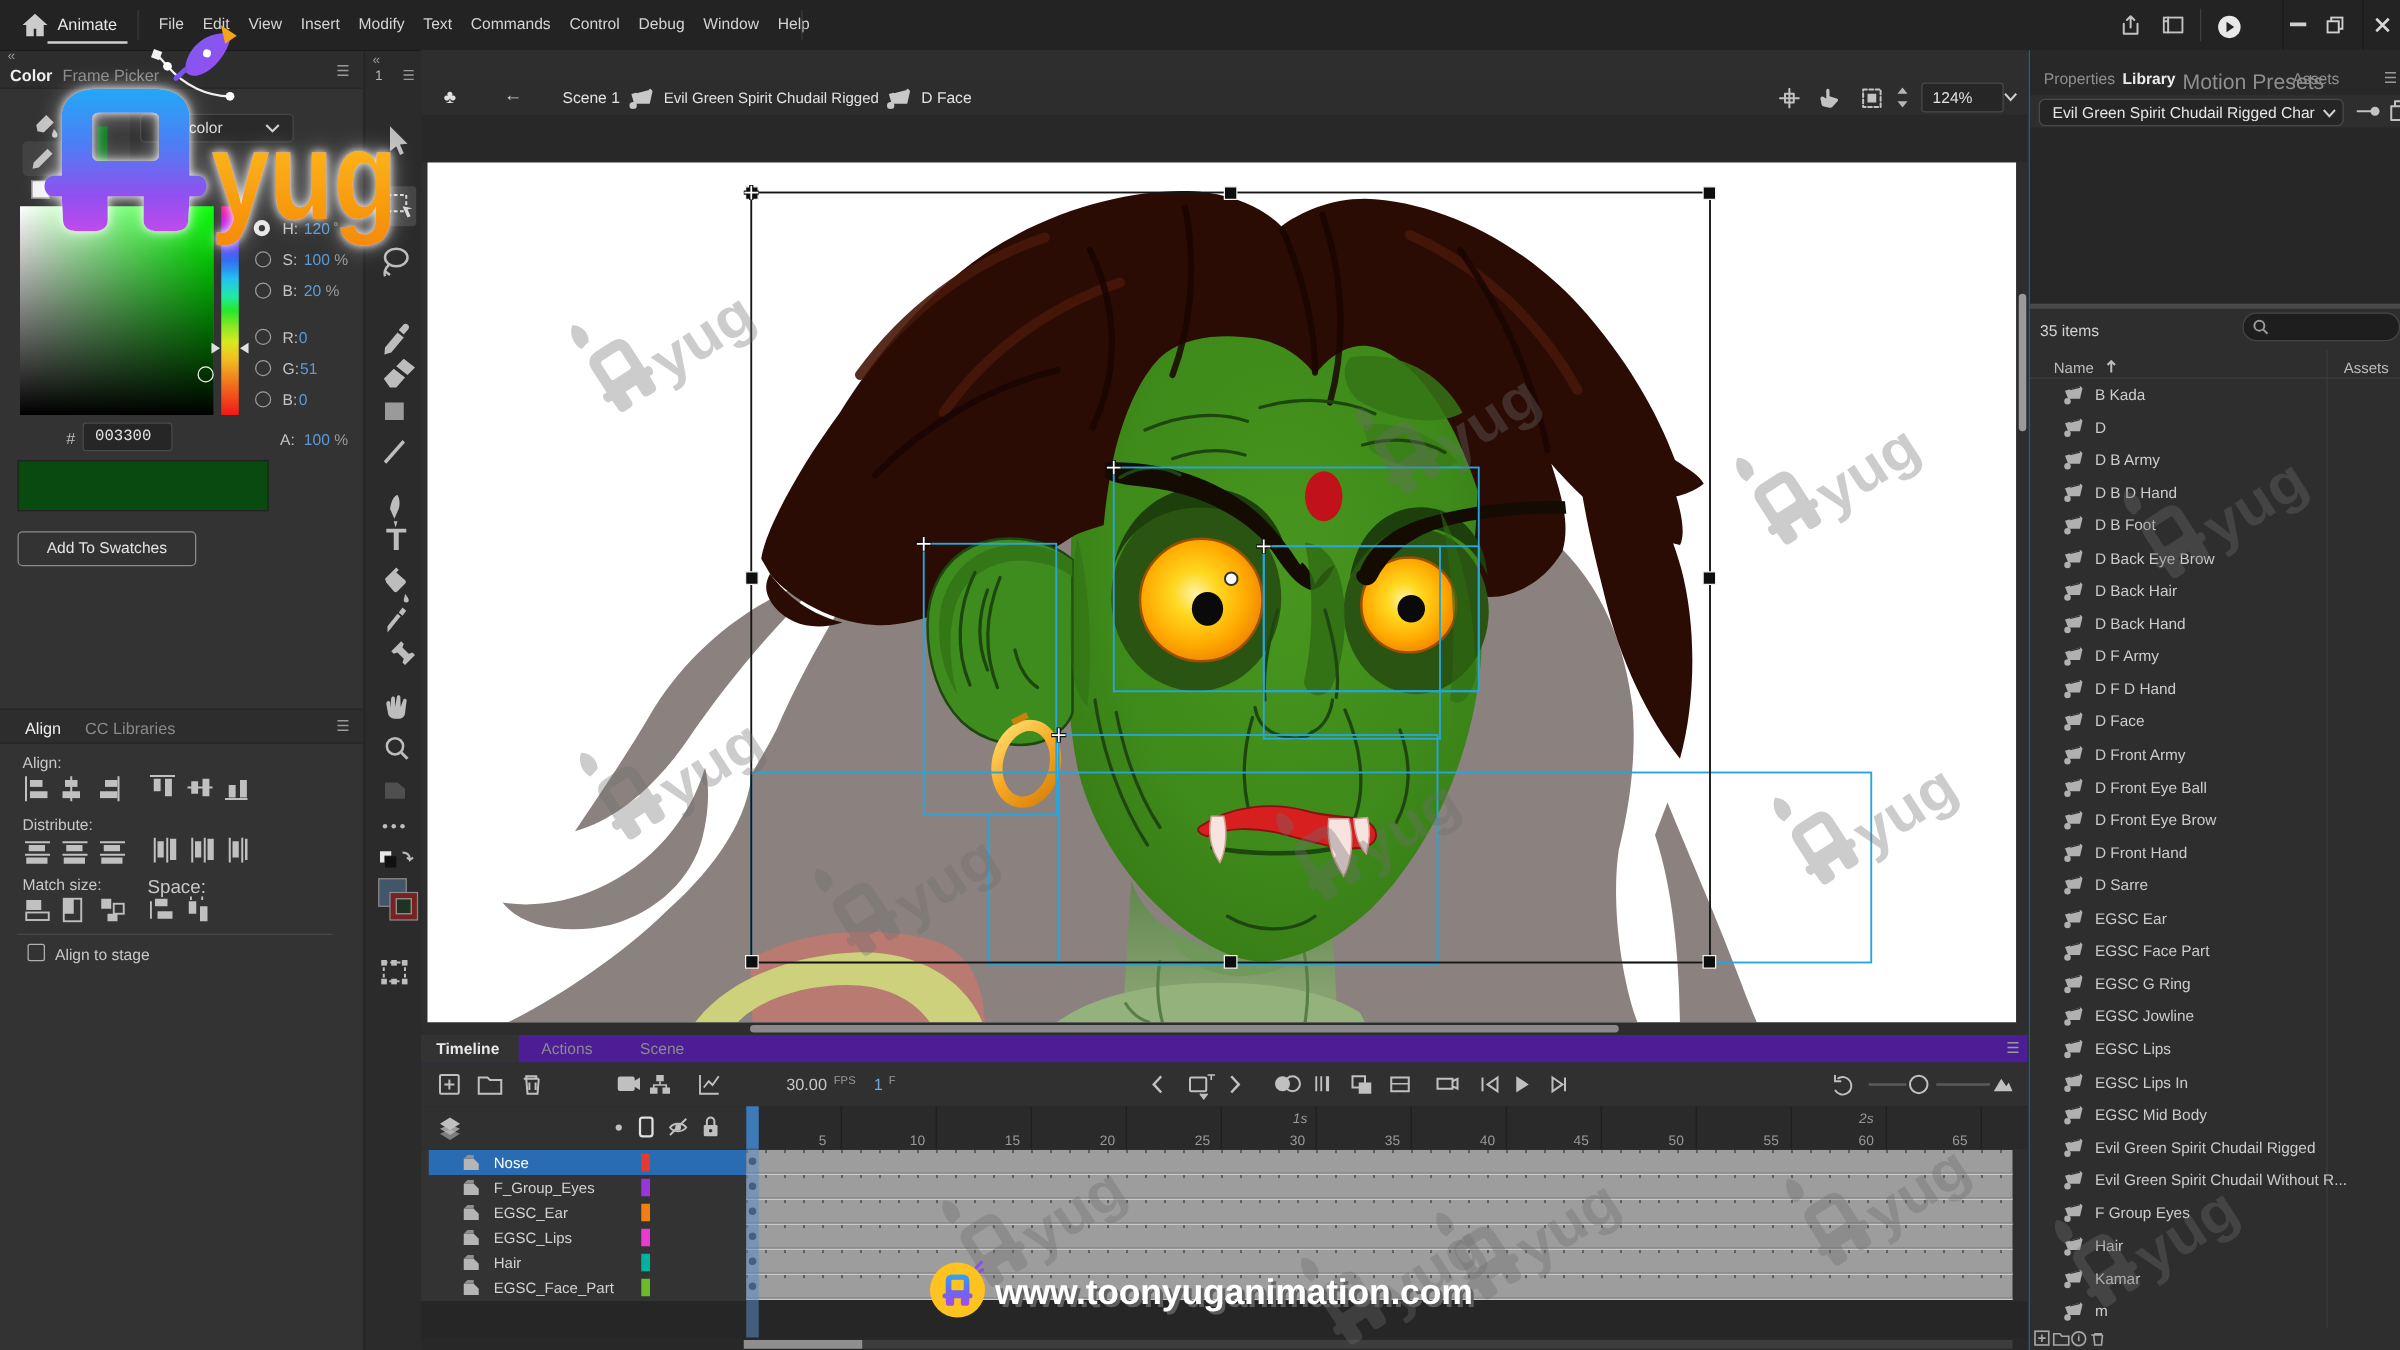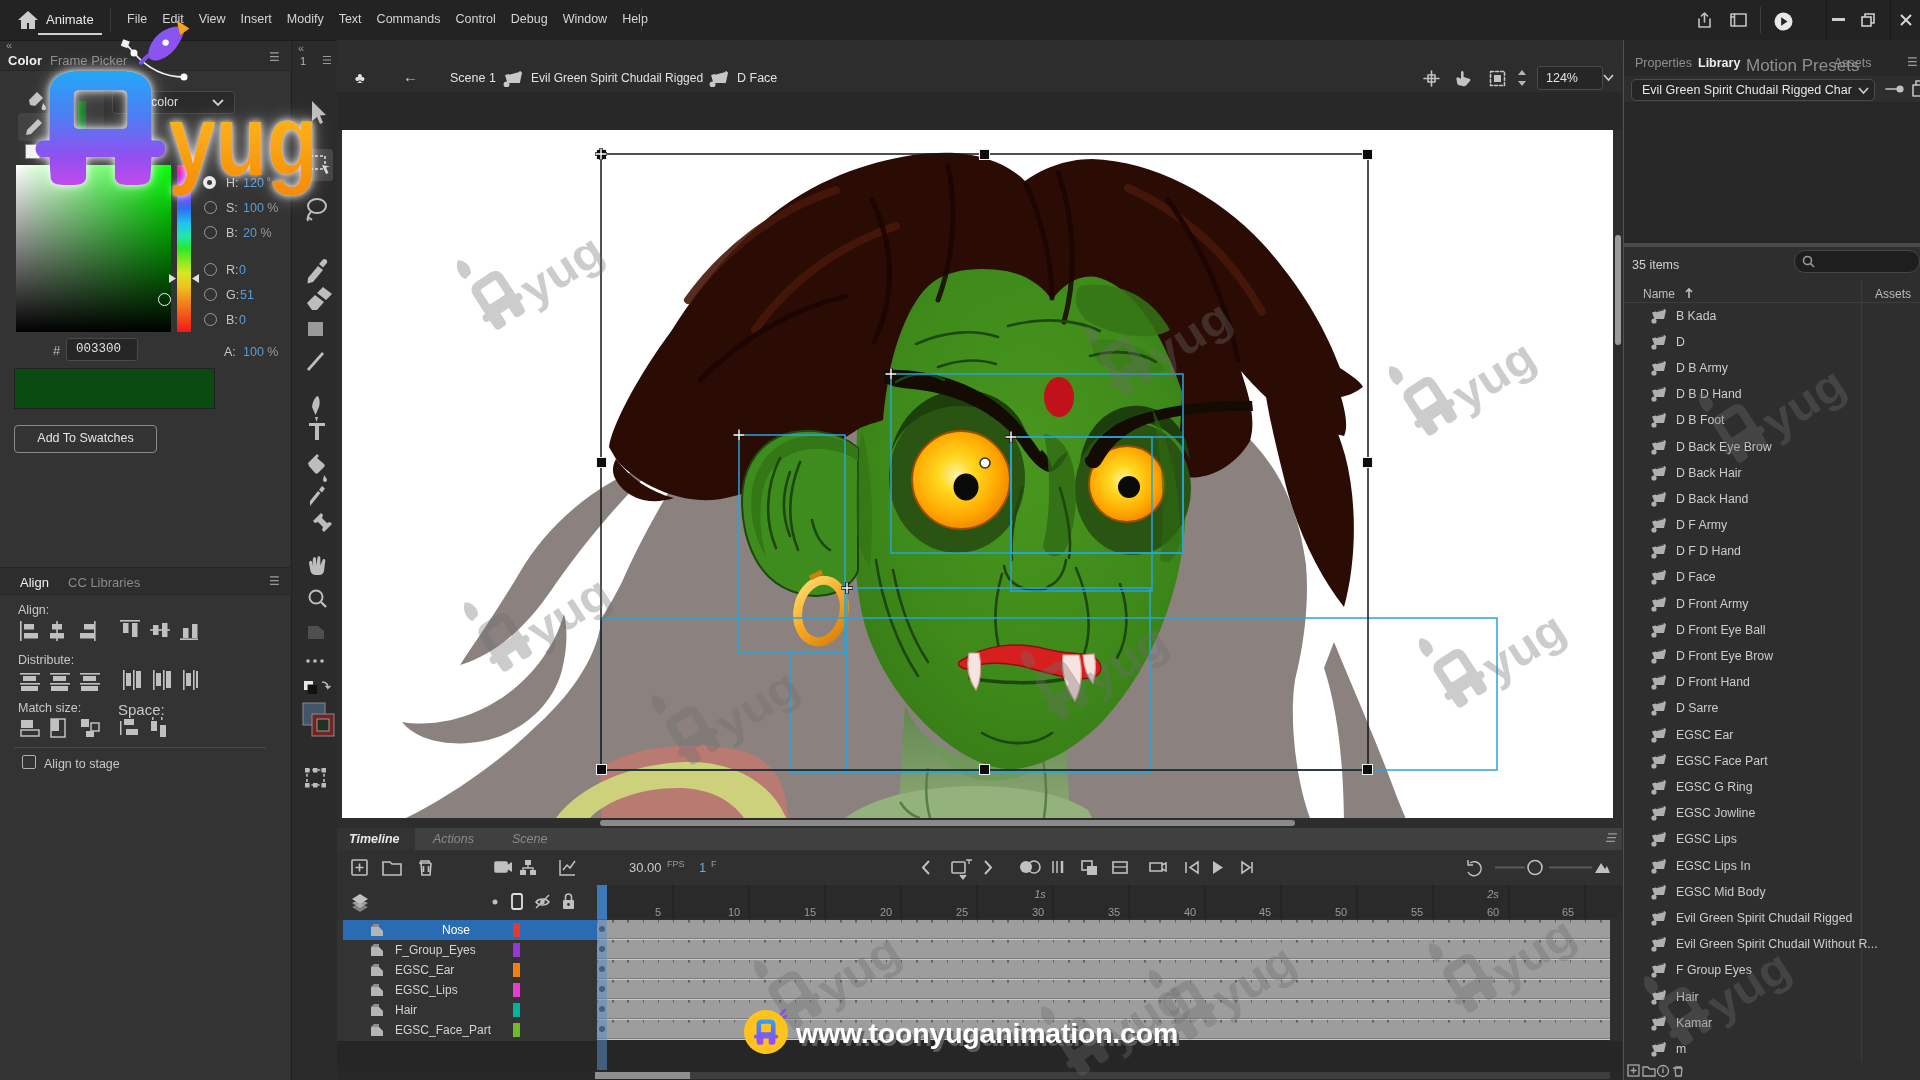--- a/index.html
+++ b/index.html
@@ -465,21 +465,21 @@
   <div class="abs" style="left:0;top:778px;width:1276px;height:10px;background:#2d2d2d;">
     <div class="abs" style="left:263px;top:2px;width:695px;height:6px;background:#8a8a8a;border-radius:3px;"></div>
   </div>
 
   <div class="abs" style="left:1276px;top:90px;width:9px;height:688px;background:#2d2d2d;">
     <div class="abs" style="left:1.5px;top:105px;width:6px;height:110px;background:#9a9a9a;border-radius:3px;"></div>
   </div>
 
   <div class="abs" id="timeline" style="left:0;top:788px;width:1285px;height:252px;background:#2e2e2e;">
 
-    <div class="abs" style="left:0;top:0;width:1285px;height:22px;background:#404040;font-style:italic;">
+    <div class="abs" style="left:0;top:0;width:1285px;height:22px;background:#4c1d95;">
       <div class="abs" style="left:0;top:0;width:78px;height:22px;background:#333333;">
           <div class="abs" style="left:12px;top:4px;font-size:12.5px;font-weight:bold;color:#e8e8e8;">Timeline</div>
         </div>
       <div class="abs" style="left:96px;top:4px;font-size:12.5px;color:#8a8a8a;">Actions</div>
       <div class="abs" style="left:175px;top:4px;font-size:12.5px;color:#8a8a8a;">Scene</div>
       <div class="abs" style="left:1268px;top:3px;color:#9a9a9a;font-size:12px;">☰</div>
     </div>
 
     <div class="abs" style="left:0;top:22px;width:1285px;height:35px;background:#303030;border-bottom:1px solid #252525;" id="tl-toolbar">
       <svg class="abs" style="left:0;top:0" width="1285" height="35" viewBox="0 0 1285 35">
@@ -585,21 +585,21 @@
           </g>
       </svg>
     </div>
 
     <div id="tl-layers" class="abs" style="left:0;top:92px;width:260px;height:121px;background:#333;font-size:12px;">
       <div class="abs" style="left:6px;top:0;width:254px;height:20px;background:#2a6cb4;"></div>
       <svg class="abs" style="left:33px;top:3px" width="14" height="14" viewBox="0 0 14 14">
           <path d="M1 4h8l4 4v5H1z" fill="#b5b5b5"></path>
           <path d="M1 4l3-3h5v3" fill="#8f8f8f"></path>
         </svg>
-      <div class="abs" style="left:58px;top:3px;color:#fff;margin-left:47px;">Nose</div>
+      <div class="abs" style="left:58px;top:3px;color:#fff;">Nose</div>
       <div class="abs" style="left:176px;top:3px;width:7px;height:14px;background:#e03a32;"></div>
       <svg class="abs" style="left:33px;top:23px" width="14" height="14" viewBox="0 0 14 14">
           <path d="M1 4h8l4 4v5H1z" fill="#b5b5b5"></path>
           <path d="M1 4l3-3h5v3" fill="#8f8f8f"></path>
         </svg>
       <div class="abs" style="left:58px;top:23px;color:#d2d2d2;">F_Group_Eyes</div>
       <div class="abs" style="left:176px;top:23px;width:7px;height:14px;background:#9a36d9;"></div>
       <svg class="abs" style="left:33px;top:43px" width="14" height="14" viewBox="0 0 14 14">
           <path d="M1 4h8l4 4v5H1z" fill="#b5b5b5"></path>
           <path d="M1 4l3-3h5v3" fill="#8f8f8f"></path>

